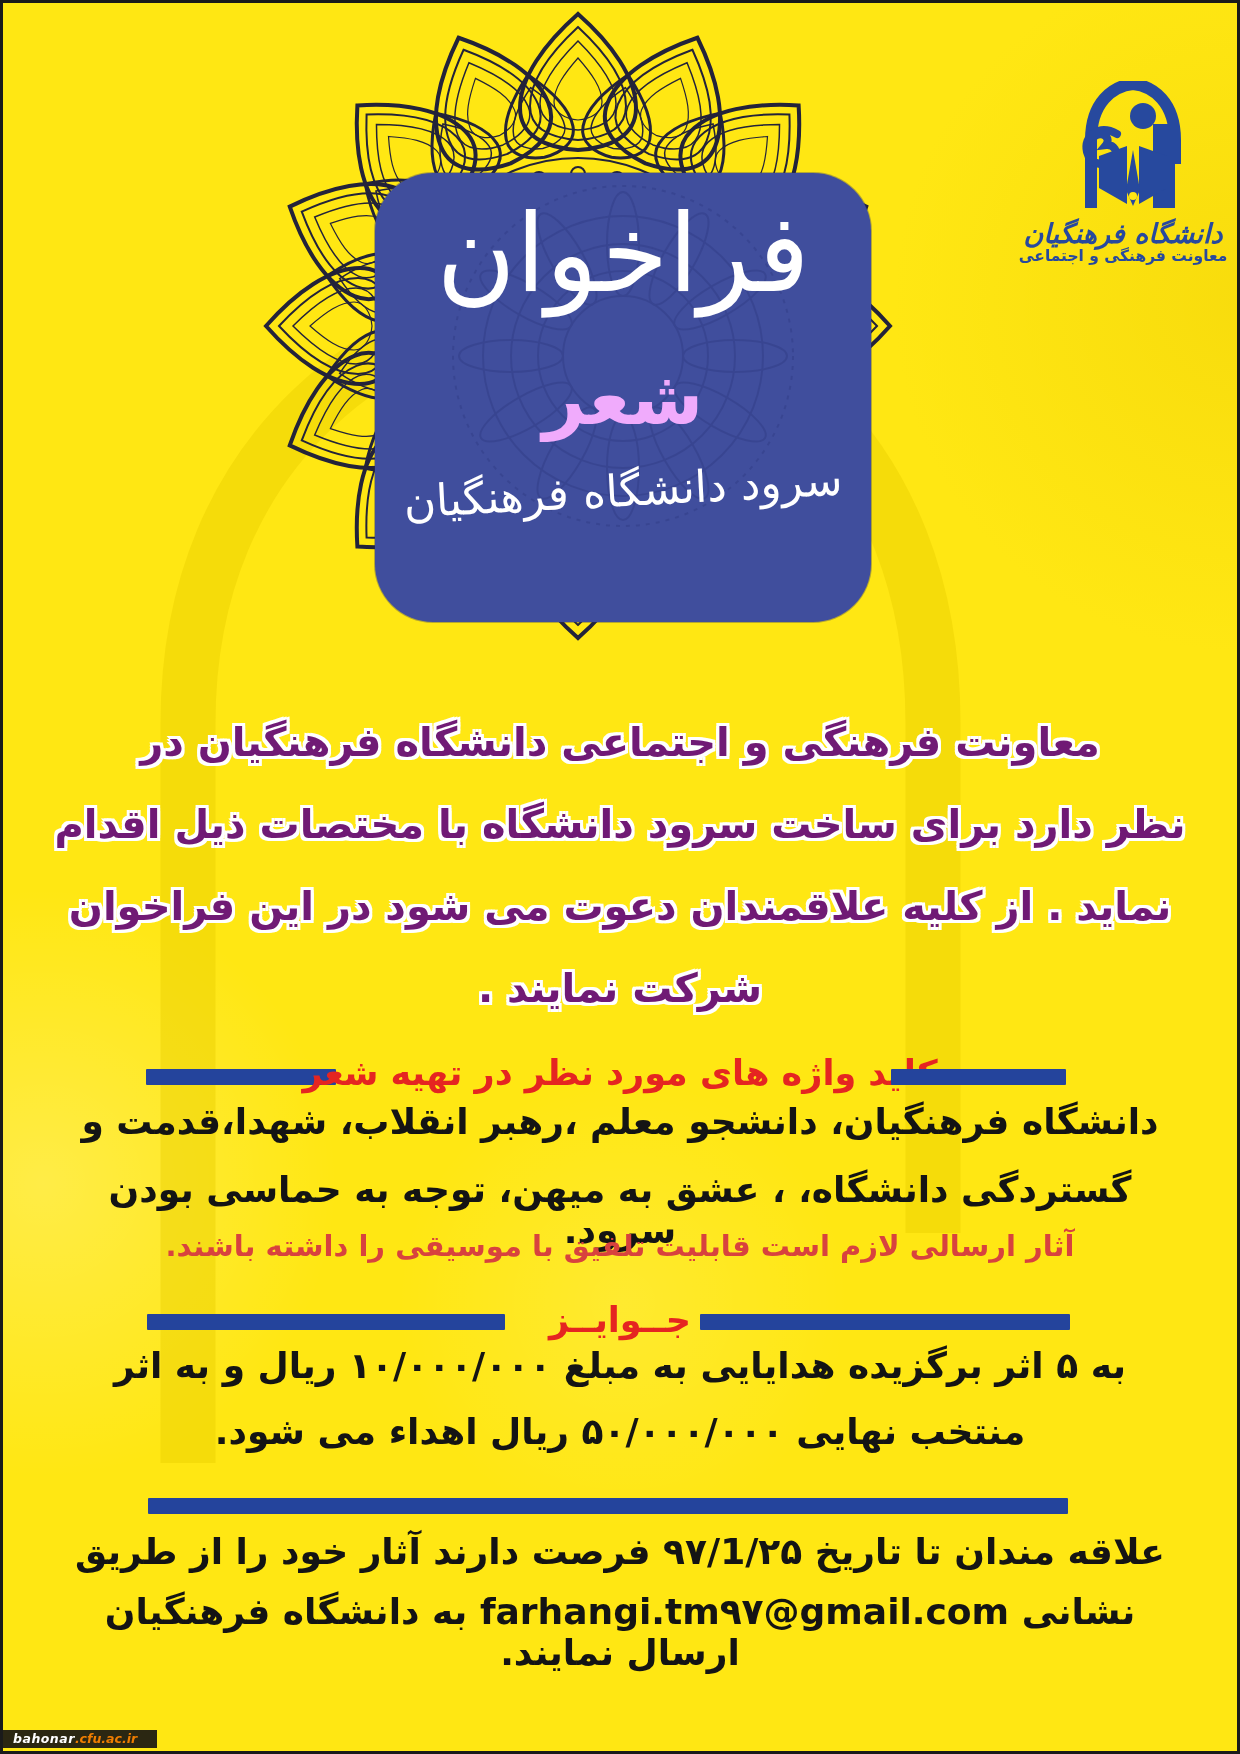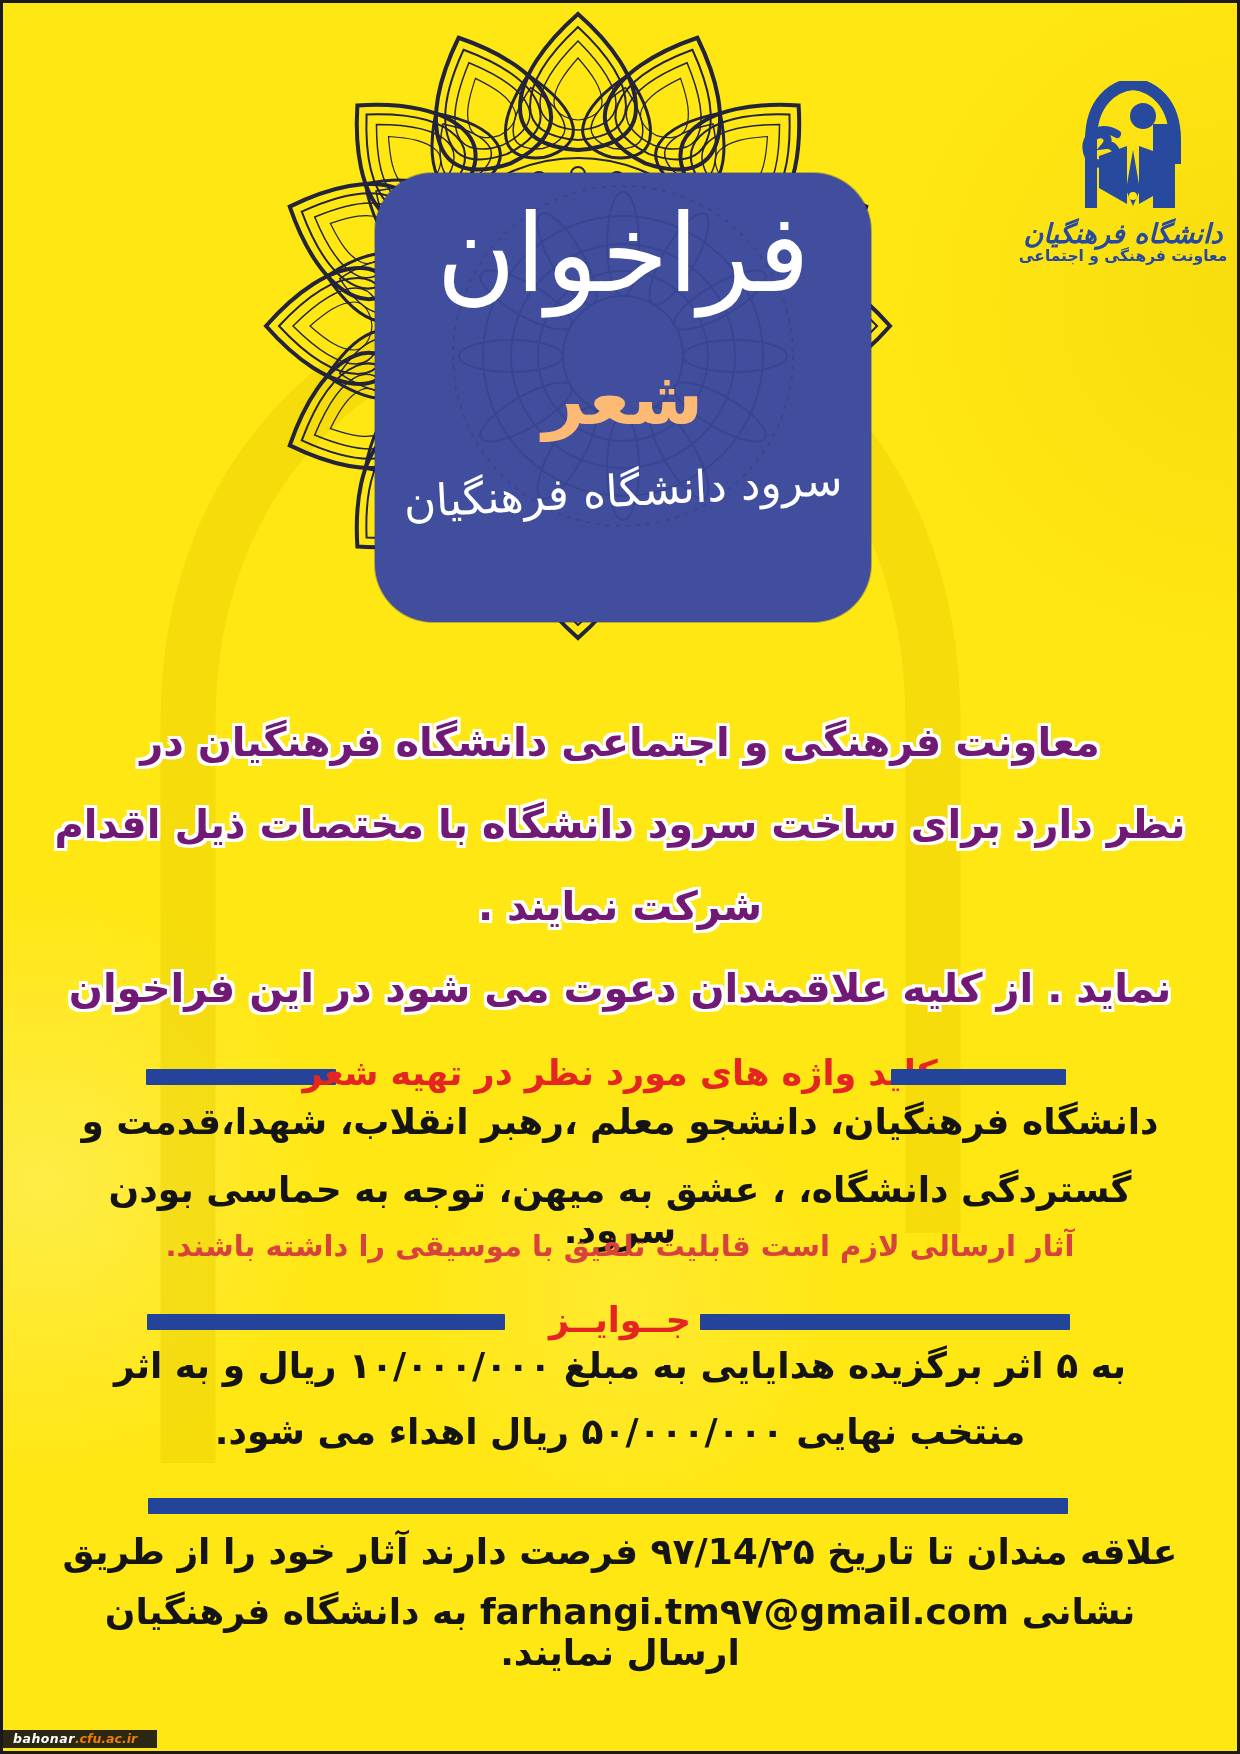--- a/index.html
+++ b/index.html
@@ -28,21 +28,21 @@
     background:#404e9d;border-radius:58px;overflow:hidden;
     box-shadow:0 0 0 1px rgba(40,48,110,0.35);
   }
   .banner-orn{position:absolute;left:0;top:0;opacity:.65;}
   .banner-title{
     position:absolute;left:0;right:0;top:22px;text-align:center;
     color:#ffffff;font-size:108px;line-height:1.1;font-weight:400;
   }
   .banner-sub{
     position:absolute;left:0;right:0;top:182px;text-align:center;
-    color:#fdba74;font-size:74px;font-weight:700;
+    color:#f0abfc;font-size:74px;font-weight:700;
   }
   .banner-line3{
     position:absolute;left:0;right:0;top:292px;text-align:center;
     color:#ffffff;font-size:44px;font-weight:400;transform:rotate(-3deg);
   }
   
   .logo-icon{left:1038px;top:78px;}
   .logo-univ{
     left:1005px;top:206px;width:230px;text-align:center;
     color:#27499e;font-size:27px;font-weight:700;font-style:italic;margin-top:9px;
@@ -223,38 +223,38 @@
     <path d="M0,4 L7,44 L0,60 L-7,44 Z" fill="#27499e"></path>
     <circle cx="0" cy="50" r="4" fill="#ffe713"></circle>
   </g>
 </svg>
 <div class="abs logo-univ">دانشگاه فرهنگیان</div>
 <div class="abs logo-dept">معاونت فرهنگی و اجتماعی</div>
 
 <div class="abs intro outlined">
   <div>معاونت فرهنگی و اجتماعی دانشگاه فرهنگیان در</div>
   <div>نظر دارد برای ساخت سرود دانشگاه با مختصات ذیل اقدام</div>
+  <div>نماید . از کلیه علاقمندان دعوت می شود در این فراخوان</div>
   <div>شرکت نمایند .</div>
-  <div>نماید . از کلیه علاقمندان دعوت می شود در این فراخوان</div>
 </div>
 
 <div class="abs bar bar-s1l"></div>
 <div class="abs sec-title sec1-title">کلید واژه های مورد نظر در تهیه شعر</div>
 <div class="abs bar bar-s1r"></div>
 <div class="abs blk-line kw1">دانشگاه فرهنگیان، دانشجو معلم ،رهبر انقلاب، شهدا،قدمت و</div>
 <div class="abs blk-line kw2">گستردگی دانشگاه، ، عشق به میهن، توجه به حماسی بودن سرود.</div>
 <div class="abs rednote">آثار ارسالی لازم است قابلیت تلفیق با موسیقی را داشته باشند.</div>
 
 <div class="abs bar bar-s2l"></div>
 <div class="abs sec-title sec2-title">جــوایــز</div>
 <div class="abs bar bar-s2r"></div>
 <div class="abs blk-line prize1">به ۵ اثر برگزیده هدایایی به مبلغ ۱۰/۰۰۰/۰۰۰ ریال و به اثر</div>
 <div class="abs blk-line prize2">منتخب نهایی ۵۰/۰۰۰/۰۰۰ ریال اهداء می شود.</div>
 
 <div class="abs bar divider"></div>
 
-<div class="abs blk-line foot1">علاقه مندان تا تاریخ ۹۷/14/۲۵ فرصت دارند آثار خود را از طریق</div>
+<div class="abs blk-line foot1">علاقه مندان تا تاریخ ۹۷/1/۲۵ فرصت دارند آثار خود را از طریق</div>
 <div class="abs blk-line foot2">نشانی farhangi.tm۹۷@gmail.com به دانشگاه فرهنگیان ارسال نمایند.</div>
 
 <div class="abs site-strip">
   <span class="b">bahonar</span>
     <span class="r">.cfu.ac.ir</span>
 </div>
 
 </body></html>

